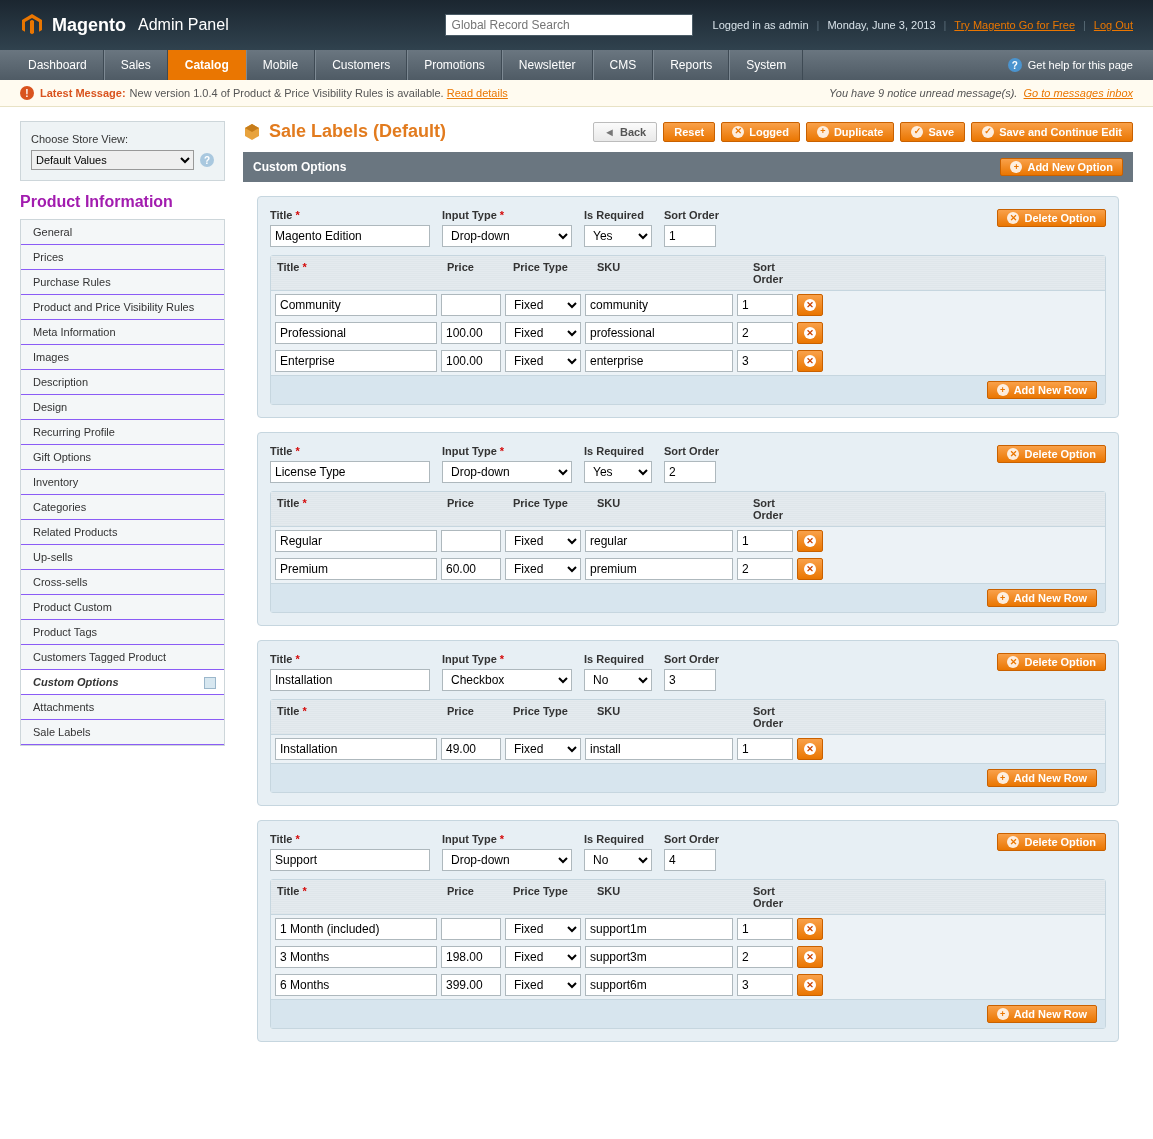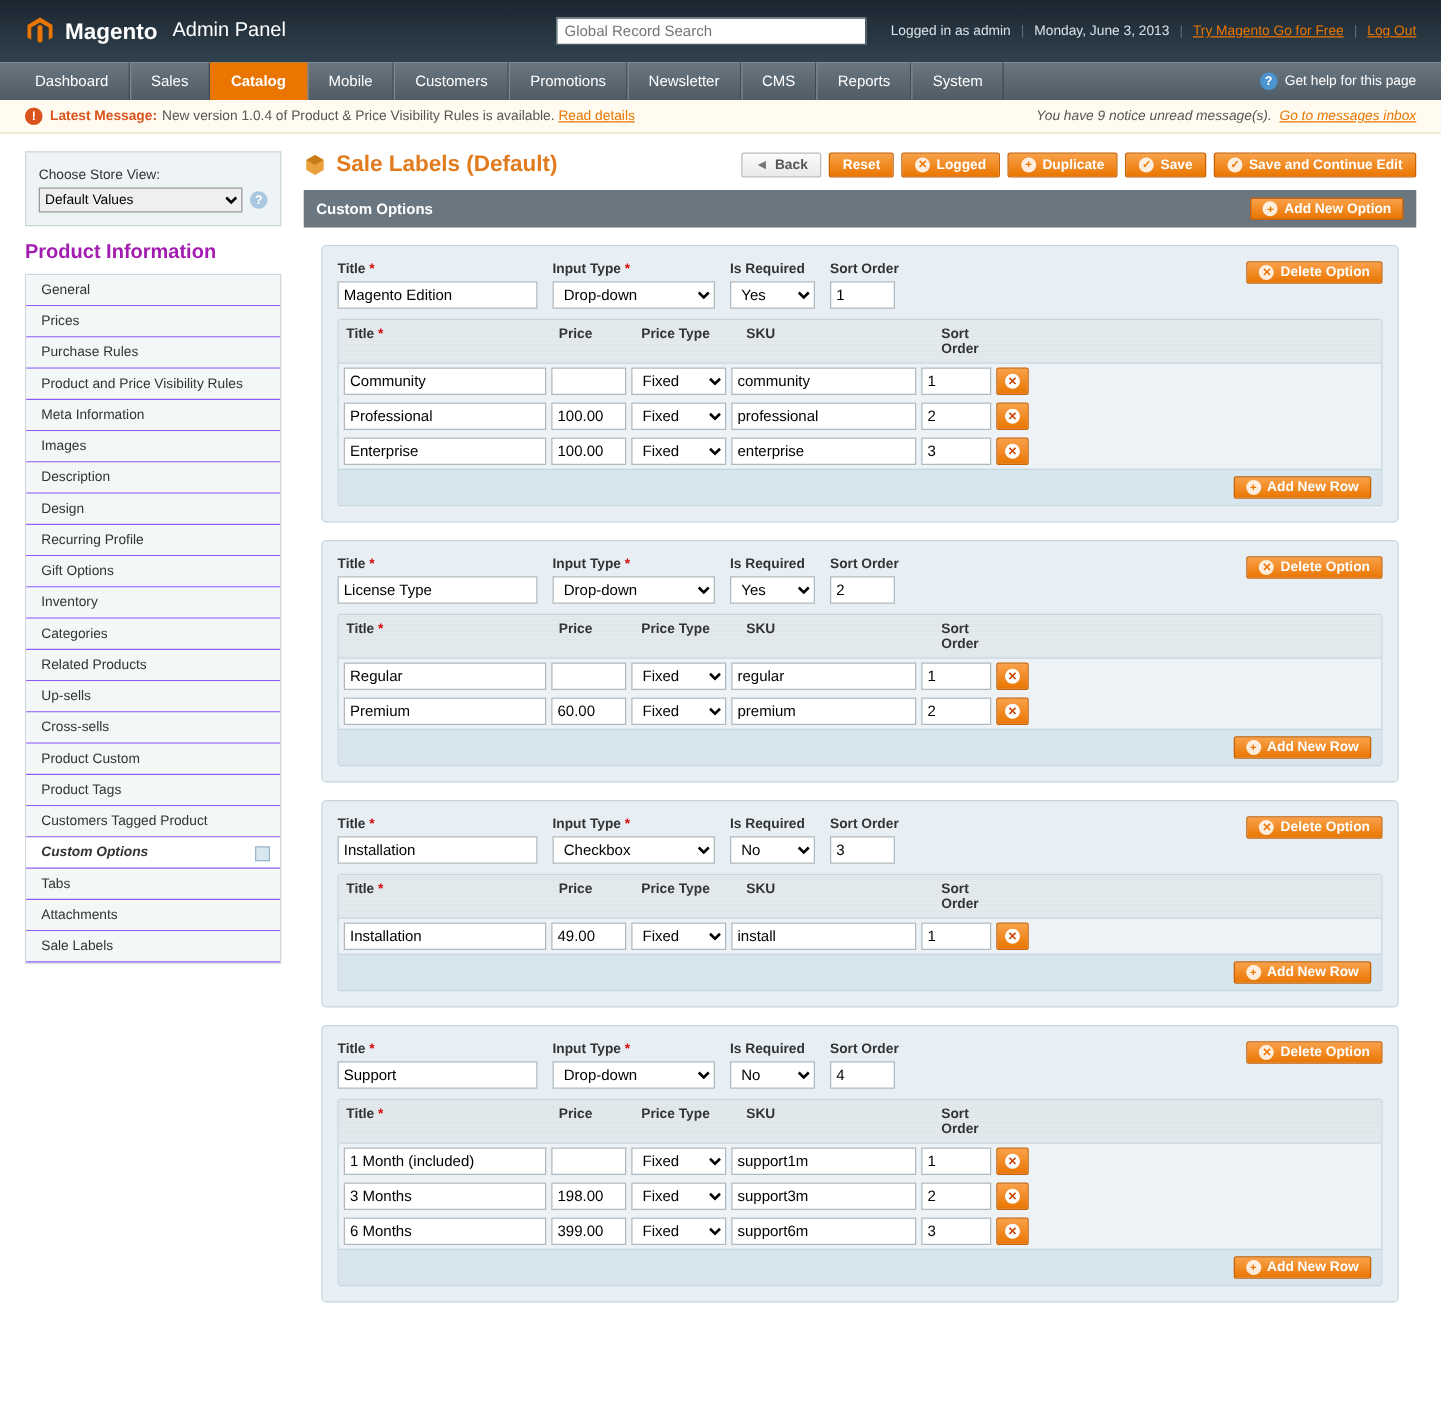--- a/index.html
+++ b/index.html
@@ -182,21 +182,20 @@
         <div class="tab-item">Gift Options</div>
         <div class="tab-item">Inventory</div>
         <div class="tab-item">Categories</div>
         <div class="tab-item">Related Products</div>
         <div class="tab-item">Up-sells</div>
         <div class="tab-item">Cross-sells</div>
         <div class="tab-item">Product Custom</div>
         <div class="tab-item">Product Tags</div>
         <div class="tab-item">Customers Tagged Product</div>
         <div class="tab-item active">Custom Options</div>
-        <div class="tab-item">Tabs</div>
         <div class="tab-item">Attachments</div>
         <div class="tab-item">Sale Labels</div>
       </div>
   </div>
 
   <div class="main">
     <div class="page-head">
       <svg class="page-icon" viewBox="0 0 18 18">
           <path fill="#e8a33d" d="M9 1l7 4v8l-7 4-7-4V5l7-4z"></path>
           <path fill="#c77d1a" d="M9 1l7 4-7 4-7-4 7-4z"></path>

